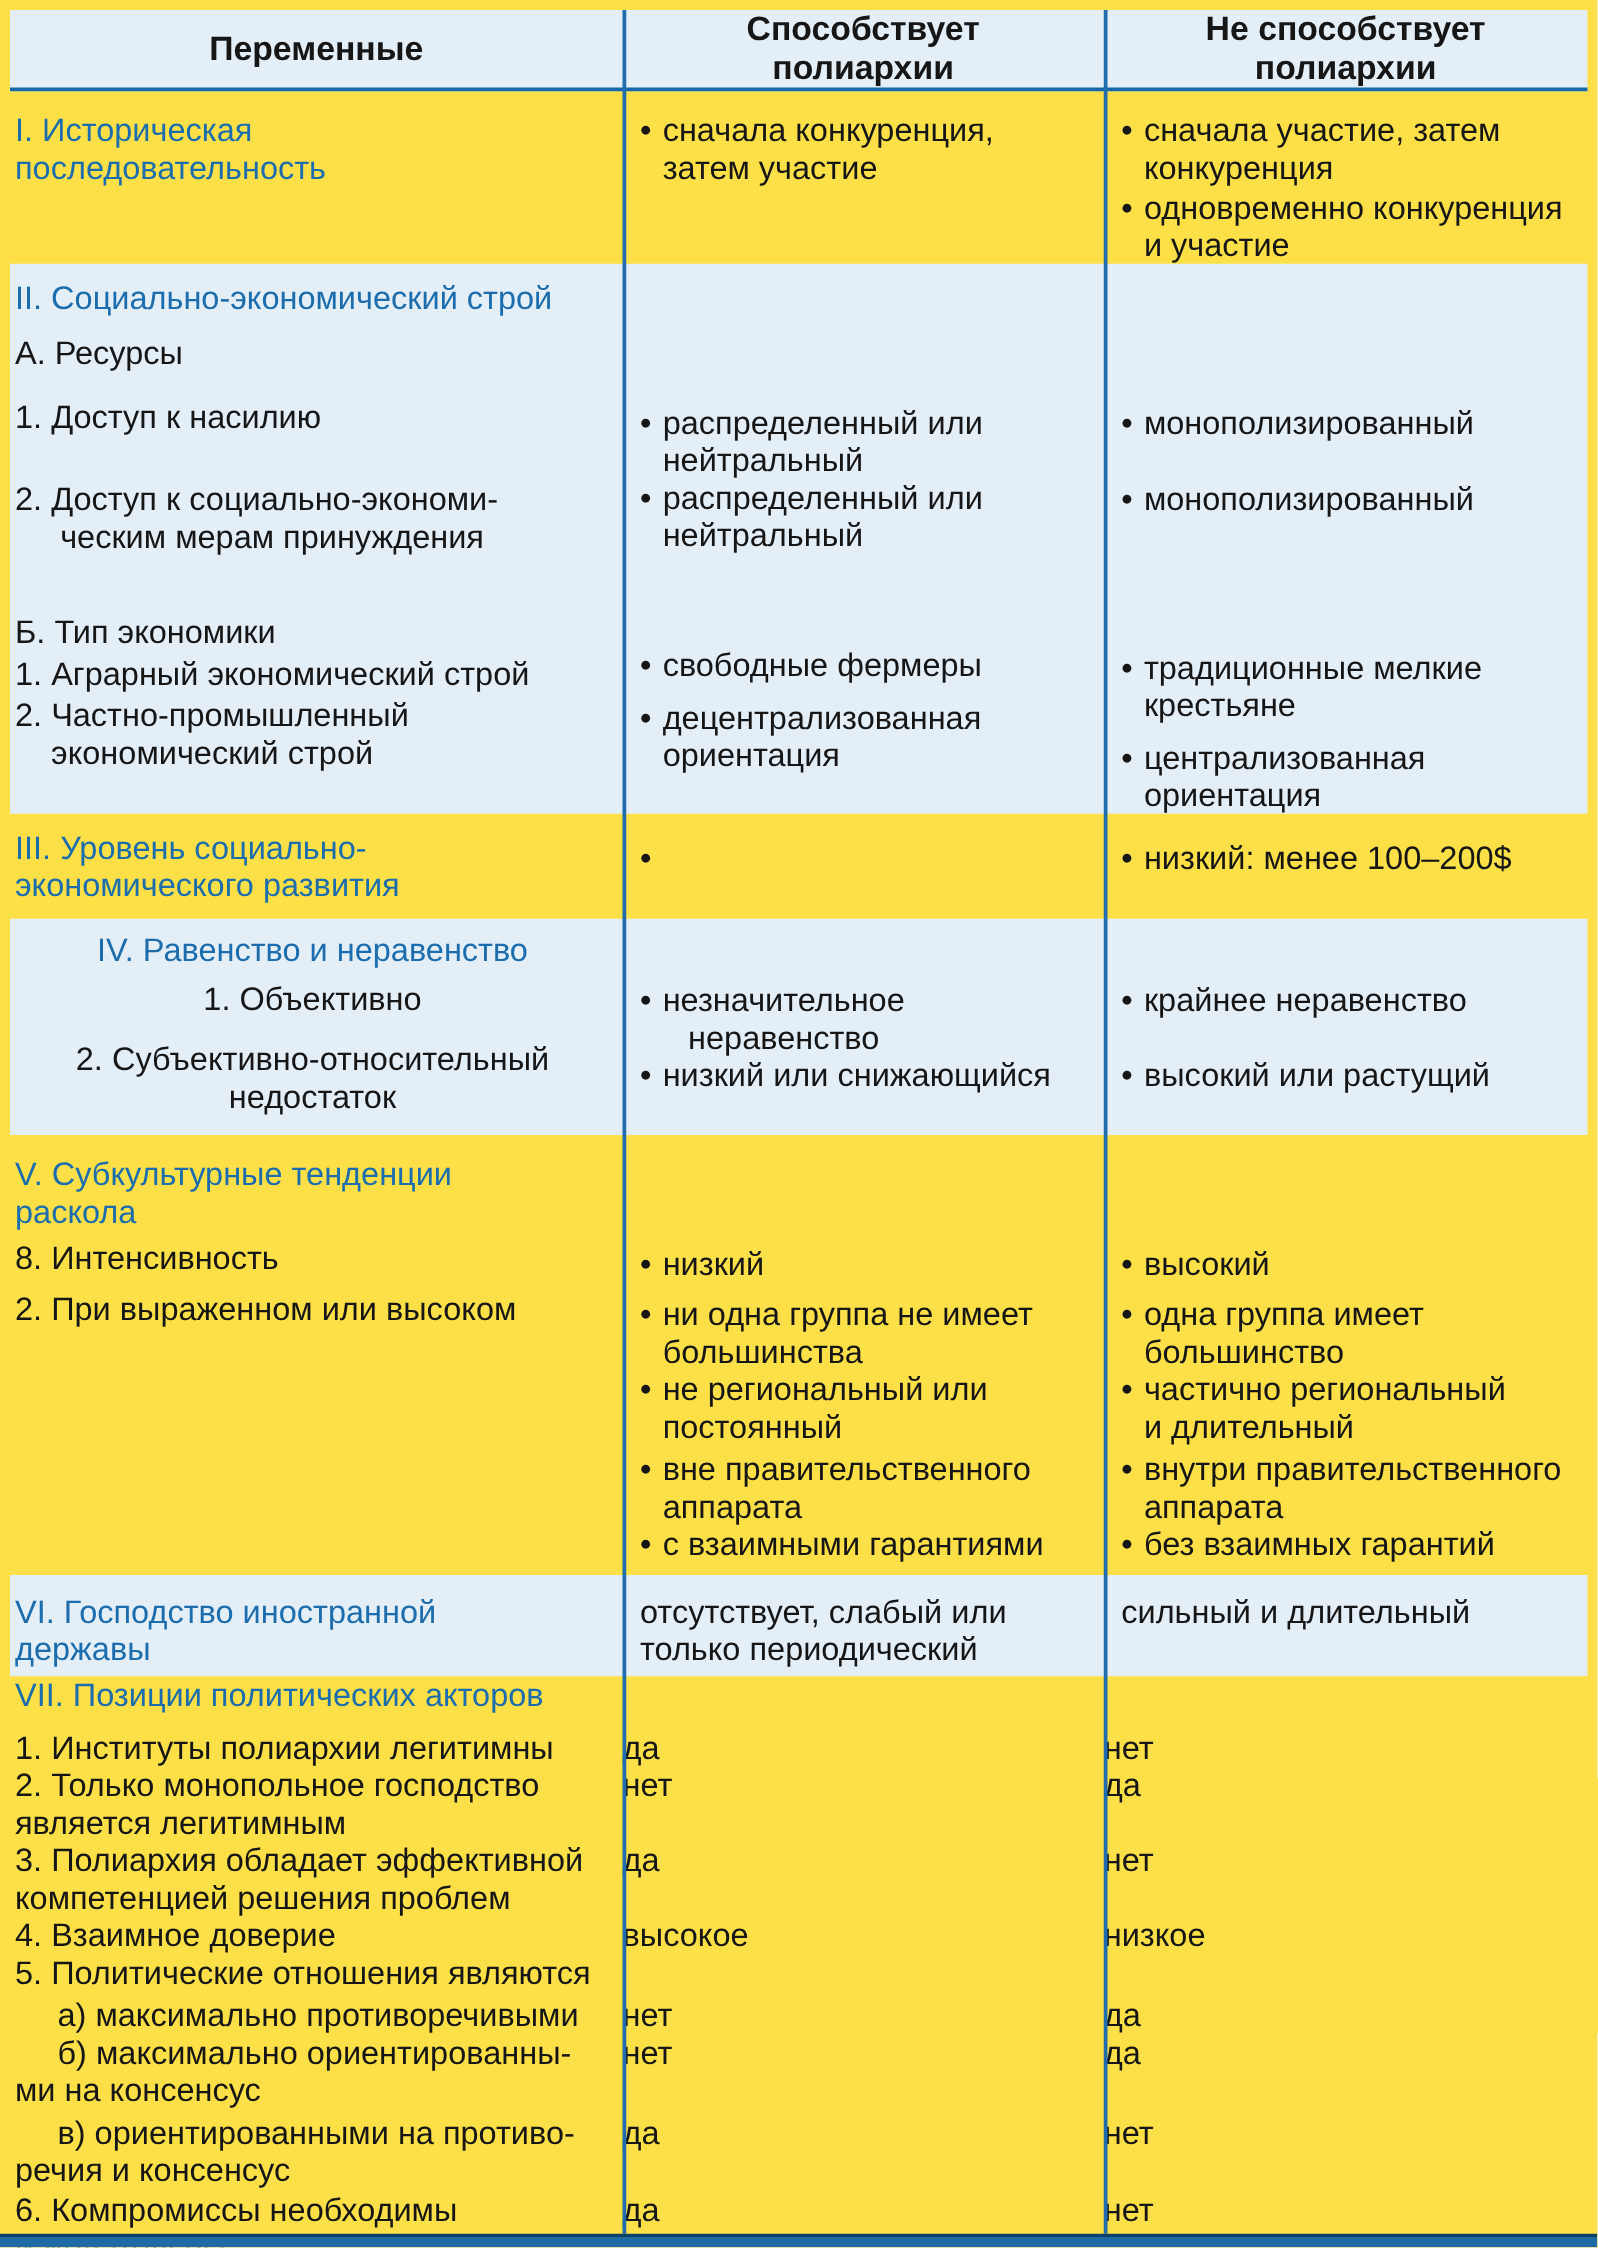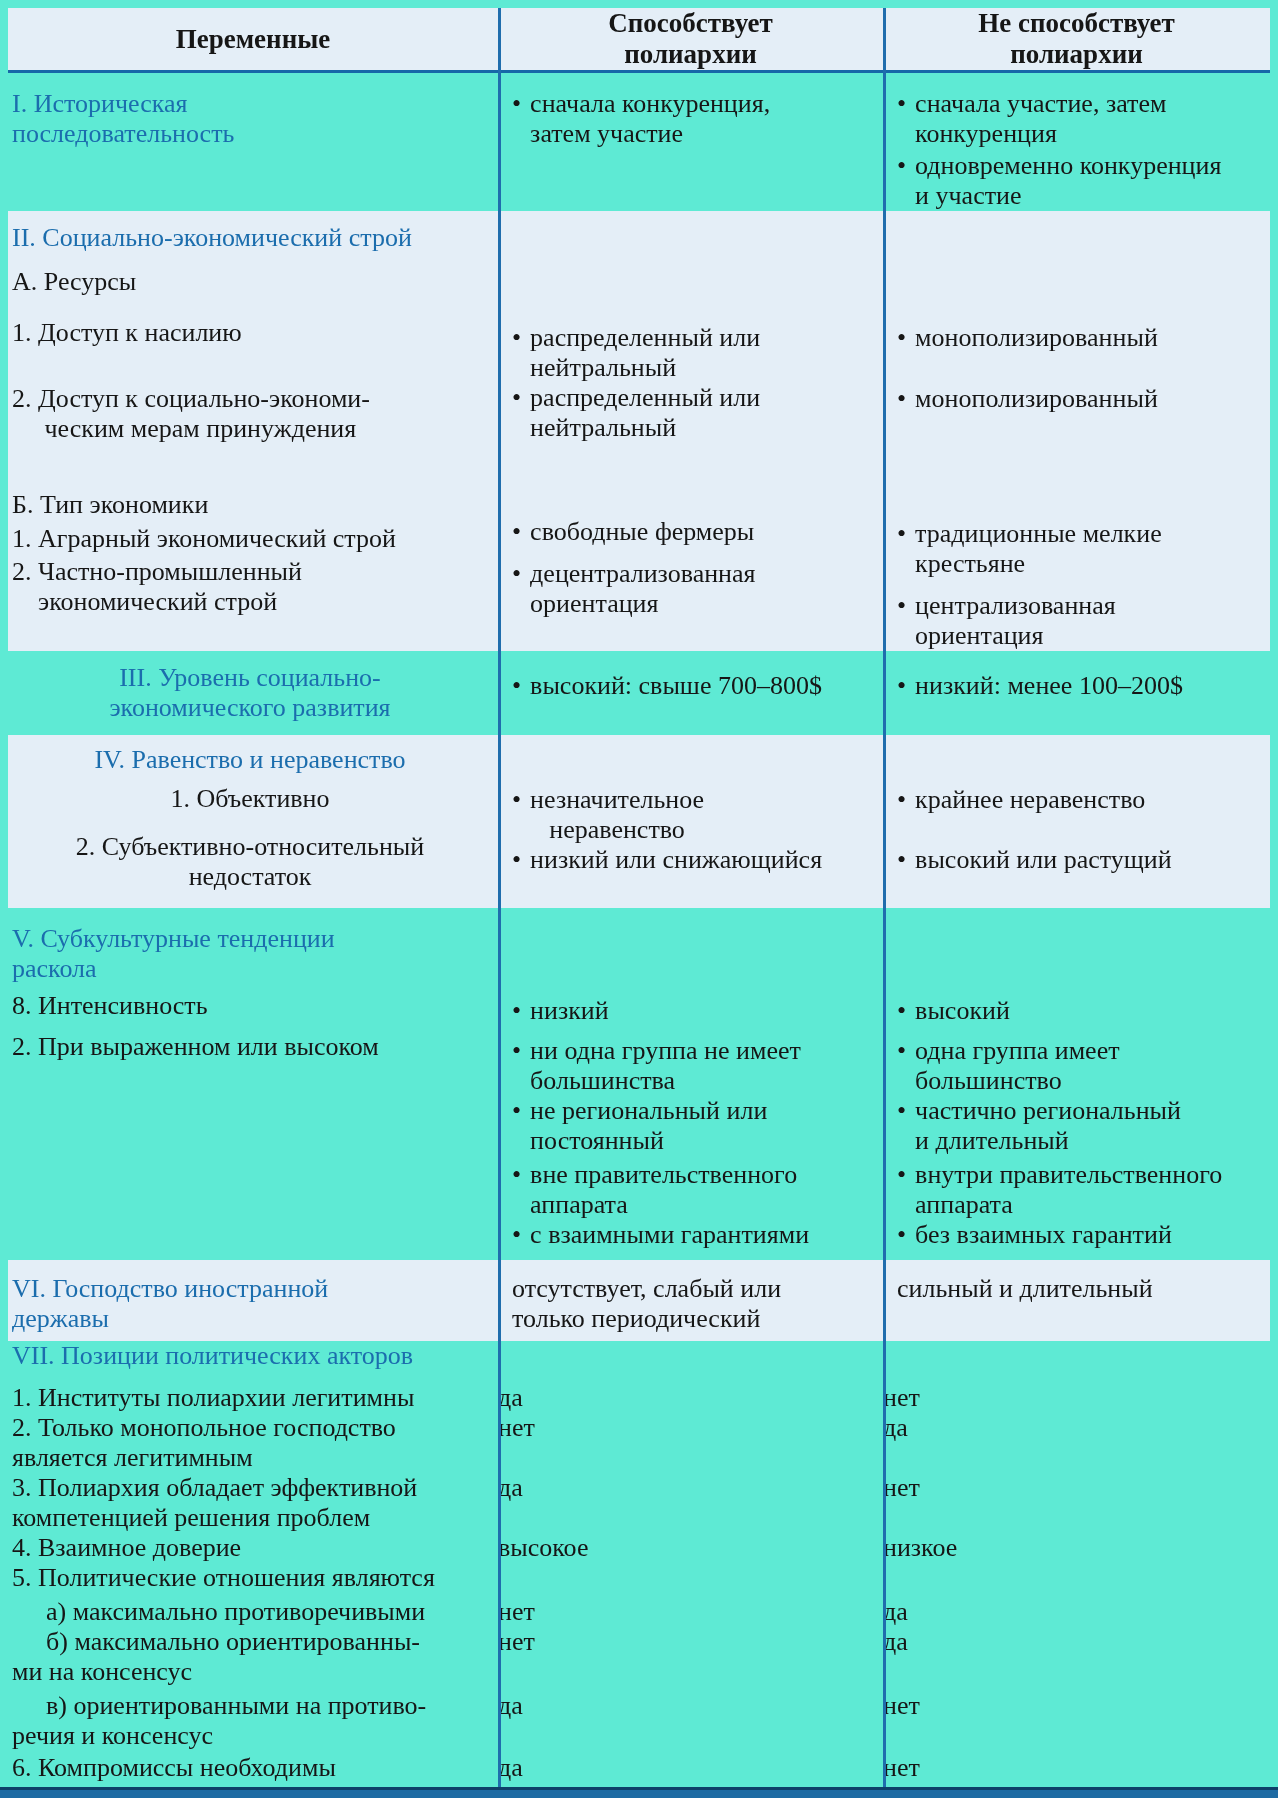--- a/index.html
+++ b/index.html
@@ -1,20 +1,20 @@
 <!DOCTYPE html>
 <html><head>
 <meta charset="utf-8">
 <style>
   html,body{margin:0;padding:0;background:#ffffff;}
   .page{
     position:relative;
     width:1278px;height:1798px;
-    background:#5eead4;
-    font-family:Liberation Serif, serif;
+    background:#fde047;
+    font-family:Liberation Sans, sans-serif;
     font-size:26px;line-height:30px;color:#161616;
     overflow:hidden;
   }
   .table{position:absolute;left:8px;top:8px;width:1262px;}
   .band{background:#e4eef7;}
   .grid3{display:grid;grid-template-columns:490px 385px 387px;}
   .thead{height:62px;border-bottom:3px solid #1668a8;}
   .thead .hcell{
     display:flex;align-items:center;justify-content:center;
     font-weight:bold;text-align:center;white-space:pre-line;font-size:27px;line-height:31px;
@@ -24,21 +24,21 @@
   .cell.c2,.cell.c3{padding-left:14px;padding-right:10px;}
   .title{color:#1b6dad;white-space:pre-line;}
   .litem{white-space:pre-line;}
   .bul{display:flex;gap:9px;align-items:flex-start;}
   .bul .dot{flex:0 0 auto;}
   .bul .btxt{white-space:pre-line;}
   .plain{white-space:pre-line;}
   
   .s1{min-height:124px;}
   .s2{min-height:420px;}
-  .s3{min-height:84px;text-align:center;}
+  .s3{min-height:84px;}
   .s4{min-height:173px;text-align:center;}
   .s5{min-height:352px;}
   .s6{min-height:81px;}
   .s7{min-height:480px;}
   
   .vrow{display:grid;grid-template-columns:490px 385px 387px;align-items:start;}
   .vrow .vlabel{padding:0 18px 0 4px;white-space:pre-line;}
   .vrow .vlabel.ind{text-indent:34px;}
   .vrow .vval{text-align:left;}
   
@@ -147,21 +147,20 @@
     </div>
 
     <div class="sec s3 grid3">
       <div class="cell c1" style="padding-top:12px">
         <div class="title">III.  Уровень социально-
 экономического развития</div>
       </div>
       <div class="cell c2" style="padding-top:20px">
         <div class="bul">
           <span class="dot">•</span>
-          <span class="btxt">высокий: свыше 700–800$</span>
         </div>
       </div>
       <div class="cell c3" style="padding-top:20px">
         <div class="bul">
           <span class="dot">•</span>
           <span class="btxt">низкий: менее 100–200$</span>
         </div>
       </div>
     </div>
 

